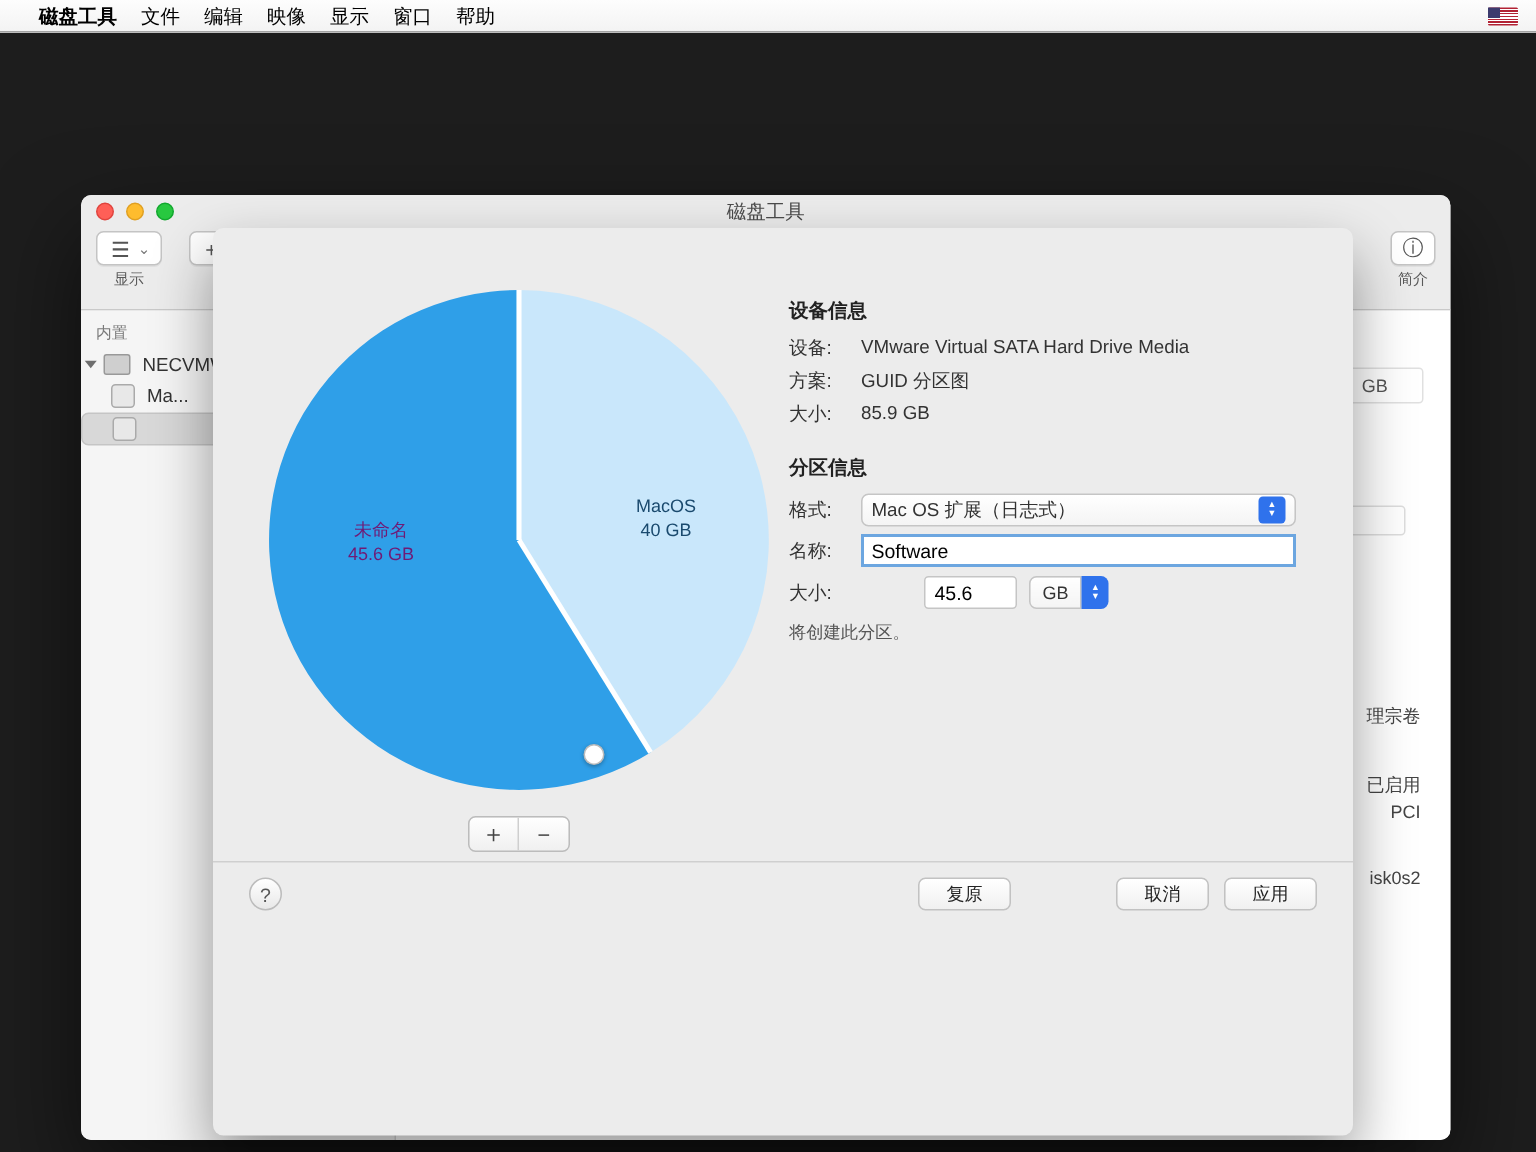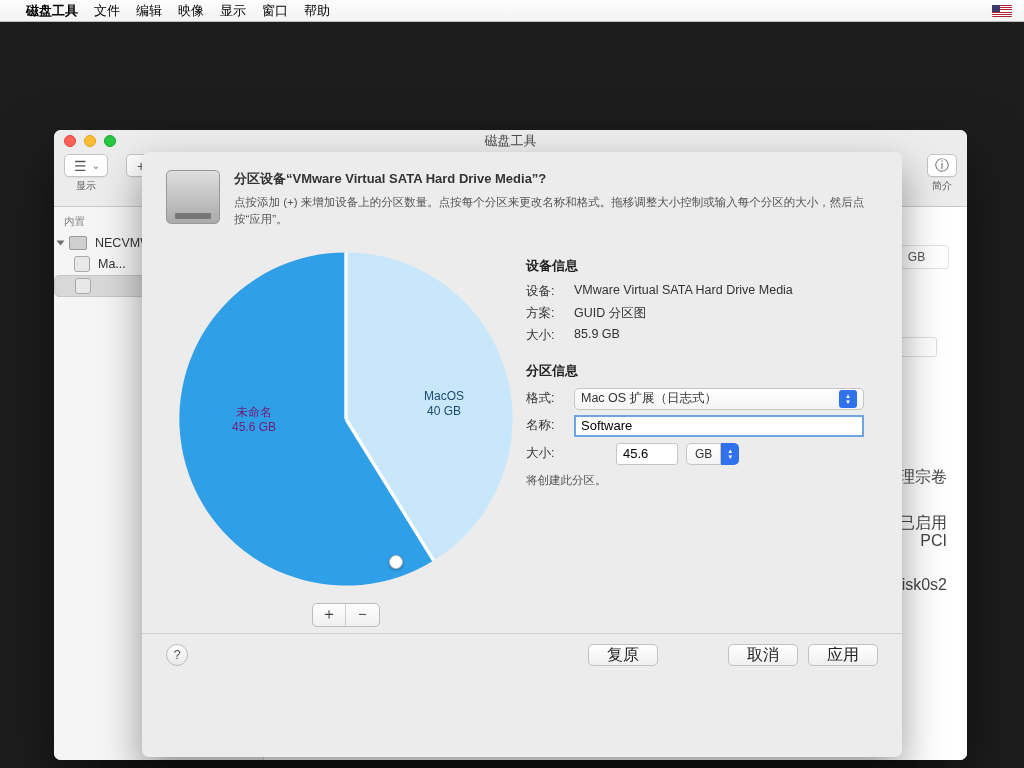--- a/index.html
+++ b/index.html
@@ -41,21 +41,21 @@
 .sidebar .sec-label { font-size:10.5px; color:#7a7a7a; padding:4px 10px; }
 .sbrow { display:flex; align-items:center; font-size:12.5px; padding:3px 8px 3px 4px; gap:4px; color:#333; }
 .sbrow.lvl1{padding-left:20px;}
 .sbrow.sel{background:#d8d8d8;}
 .tri{display:inline-block;width:0;height:0;border-left:5px solid #6e6e6e;border-top:4px solid transparent;border-bottom:4px solid transparent;transform:rotate(90deg);margin-right:2px;}
 .driveico{width:18px;height:14px;background:#cfcfcf;border:1px solid #999;border-radius:2px;position:relative;}
 .volico{width:16px;height:16px;background:#e8e8e8;border:1px solid #aaa;border-radius:3px;}
 
 .main { flex:1; background:#fff; position:relative; font-size:13px; }
 .peek-btn { position:absolute; right:18px; top:38px; width:65px; height:24px; background:#fff; border:1px solid #e0e0e0; border-radius:3px; display:flex; align-items:center; justify-content:center; font-size:12px; color:#555; }
-.peek-row{position:absolute; right:10px; font-size:16px; color:#444; height:32px; display:flex; align-items:center; padding:0 10px;}
+.peek-row{position:absolute; right:10px; font-size:12px; color:#444; height:32px; display:flex; align-items:center; padding:0 10px;}
 .peek-row.r1{top:254px;}
 .peek-row.r2{top:300px;}
 .peek-row.r3{top:318px;}
 .peek-row.r4{top:362px;}
 .peek-box{position:absolute; right:30px; top:130px; width:45px; height:20px; border:1px solid #ddd; border-radius:3px;}
 
 
 .sheet { position:absolute; left:142px; top:152px; width:760px; height:605px; background:#ececec; border-radius:7px; box-shadow:0 18px 40px rgba(0,0,0,.4); }
 .sheet-inner{padding:18px 24px 14px;}
 .sheet-head{display:flex;gap:14px;}
@@ -83,21 +83,21 @@
 .hint{font-size:11.5px;color:#555;margin-top:8px;}
 
 .addremove{margin-top:14px;display:flex;border:1px solid #bcbcbc;border-radius:5px;overflow:hidden;background:linear-gradient(#fff,#f0f0f0);}
 .addremove button{width:33px;height:22px;border:none;background:transparent;font-size:16px;color:#444;}
 .addremove button:first-child{border-right:1px solid #cfcfcf;}
 
 .sheet-divider{height:1px;background:#cfcfcf;margin:6px -24px 0;}
 .sheet-footer{display:flex;align-items:center;padding:10px 0 0;}
 .help{width:22px;height:22px;border-radius:50%;border:1px solid #bcbcbc;background:linear-gradient(#fff,#e8e8e8);display:flex;align-items:center;justify-content:center;font-size:13px;color:#555;}
 .sheet-footer .grow{flex:1;}
-.fbtn{height:22px;padding:0 18px;border:1px solid #c2c2c2;border-radius:5px;background:linear-gradient(#fff,#f0f0f0);font-size:16px;margin-left:10px;color:#222;}
+.fbtn{height:22px;padding:0 18px;border:1px solid #c2c2c2;border-radius:5px;background:linear-gradient(#fff,#f0f0f0);font-size:12px;margin-left:10px;color:#222;}
 
 .pie-label{position:absolute;text-align:center;font-size:12px;line-height:1.3;}
 .handle{position:absolute;width:14px;height:14px;border-radius:50%;background:#fff;border:1px solid #bbb;box-shadow:0 1px 3px rgba(0,0,0,.3);}
 </style>
 </head>
 <body>
 
 <div class="menubar">
   <span class="apple"></span>
   <span class="mi bold">磁盘工具</span>
@@ -207,27 +207,20 @@
       <div class="peek-row r1">理宗卷</div>
       <div class="peek-row r2">已启用</div>
       <div class="peek-row r3">PCI</div>
       <div class="peek-row r4">isk0s2</div>
     </div>
   </div>
 </div>
 
 <div class="sheet">
   <div class="sheet-inner">
-    <div class="sheet-head">
-      <div class="hdicon"></div>
-      <div style="flex:1">
-        <div class="sheet-title">分区设备“VMware Virtual SATA Hard Drive Media”?</div>
-        <div class="sheet-sub">点按添加 (+) 来增加设备上的分区数量。点按每个分区来更改名称和格式。拖移调整大小控制或输入每个分区的大小，然后点按“应用”。</div>
-      </div>
-    </div>
 
     <div class="sheet-body">
       <div class="pie-area">
         <div class="pie-wrap">
           <svg viewBox="0 0 200 200" width="340" height="340">
 
             <path d="M100,100 L100,2 A98,98 0 0 1 151.6,183.3 Z" fill="#c9e7fb"></path>
 
             <path d="M100,100 L151.6,183.3 A98,98 0 1 1 100,2 Z" fill="#2f9fe8"></path>
             <line x1="100" y1="100" x2="100" y2="2" stroke="#fff" stroke-width="2"></line>

